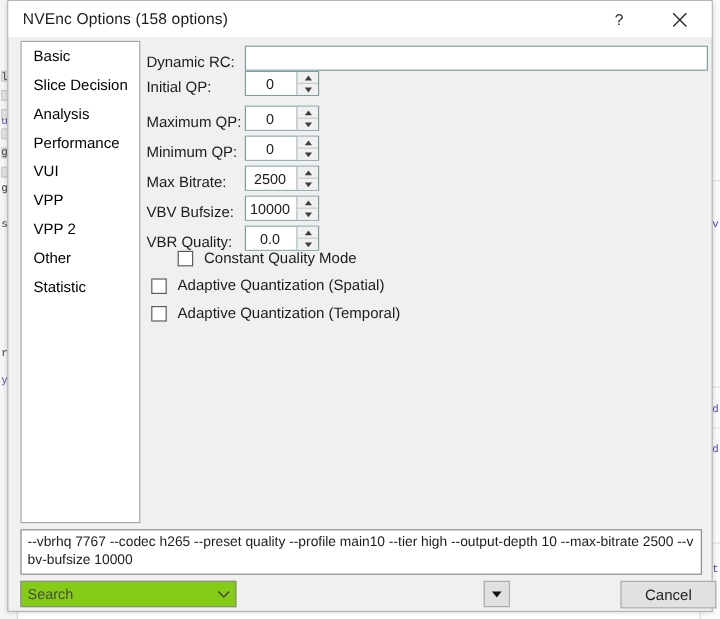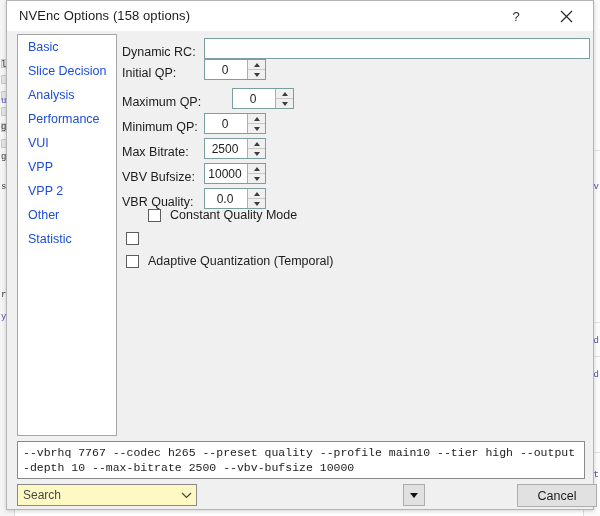--- a/index.html
+++ b/index.html
@@ -132,21 +132,21 @@
     background: #ffffff;
     border: 1px solid #a6a6a6;
     box-sizing: border-box;
     overflow: hidden;
   }
   .nav-item {
     height: 24px;
     line-height: 24px;
     padding-left: 10px;
     font-size: 12.5px;
-    color: #1d4ed8;
+    color: #000000;
     white-space: nowrap;
     cursor: default;
   }
   .nav-item.selected {
     background: #cde8f9;
     color: #000000;
   }
 
   
   .panel {
@@ -254,36 +254,36 @@
     top: 440px;
     width: 568px;
     height: 38px;
     background: #ffffff;
     border: 1px solid #8a8a8a;
     box-sizing: border-box;
     padding: 3px 5px;
     overflow: hidden;
   }
   .cmdtext {
-    font-family: Liberation Mono, monospace;
+    font-family: Liberation Sans, sans-serif;
     font-size: 11.5px;
     line-height: 15px;
     color: #1c1c1c;
     word-break: break-all;
     white-space: pre-wrap;
   }
 
   
   .searchbox {
     position: absolute;
     left: 10px;
     top: 483px;
     width: 180px;
     height: 22px;
-    background: #fef9c3;
+    background: #84cc16;
     border: 1px solid #8a8a8a;
     box-sizing: border-box;
     display: flex;
     align-items: center;
     cursor: text;
   }
   .search-placeholder {
     flex: 1;
     padding-left: 5px;
     font-size: 12px;
@@ -408,21 +408,21 @@
               <div class="spin-btns">
                 <div class="spin-btn up">
                   <span class="tri up"></span>
                 </div>
                 <div class="spin-btn down">
                   <span class="tri down"></span>
                 </div>
               </div>
             </div>
           </div>
-          <div class="field-row" style="top: 53px; gap: 28px;">
+          <div class="field-row" style="top: 53px;">
             <div class="field-label">Maximum QP:</div>
             <div class="spin">
               <div class="spin-val">0</div>
               <div class="spin-btns">
                 <div class="spin-btn up">
                   <span class="tri up"></span>
                 </div>
                 <div class="spin-btn down">
                   <span class="tri down"></span>
                 </div>
@@ -486,20 +486,21 @@
             </div>
           </div>
         </div>
       <div id="check-rows">
           <div class="check-row" style="top: 171px; margin-left: 22px;">
             <div class="checkbox"></div>
             <div class="check-label">Constant Quality Mode</div>
           </div>
           <div class="check-row" style="top: 194px;">
             <div class="checkbox"></div>
+            <div class="check-label">Adaptive Quantization (Spatial)</div>
           </div>
           <div class="check-row" style="top: 217px;">
             <div class="checkbox"></div>
             <div class="check-label">Adaptive Quantization (Temporal)</div>
           </div>
         </div>
     </div>
 
     <div class="cmdbox">
       <div class="cmdtext">--vbrhq 7767 --codec h265 --preset quality --profile main10 --tier high --output-depth 10 --max-bitrate 2500 --vbv-bufsize 10000</div>

